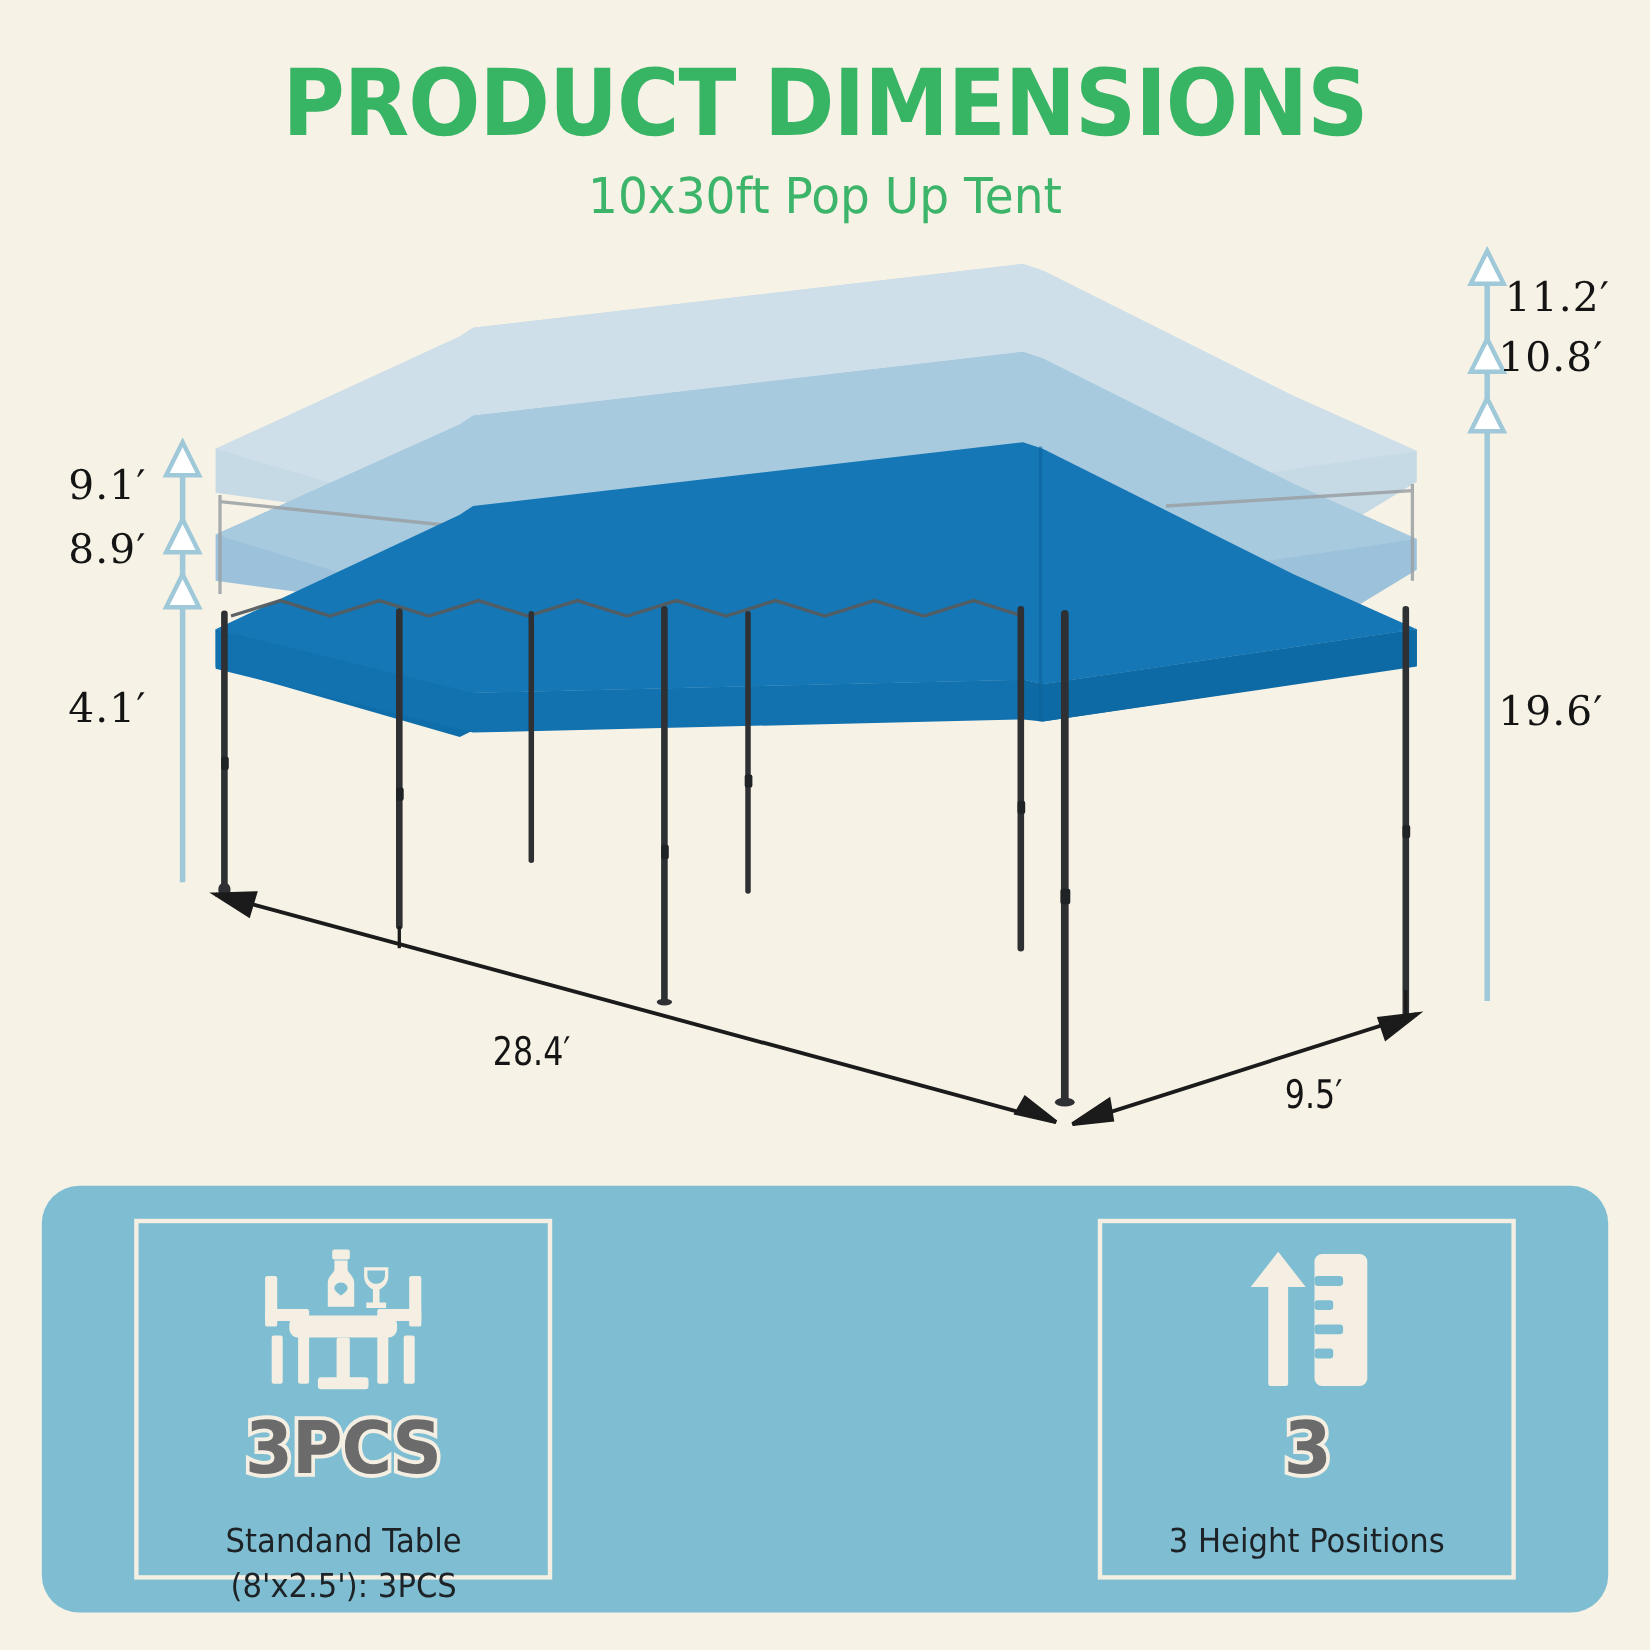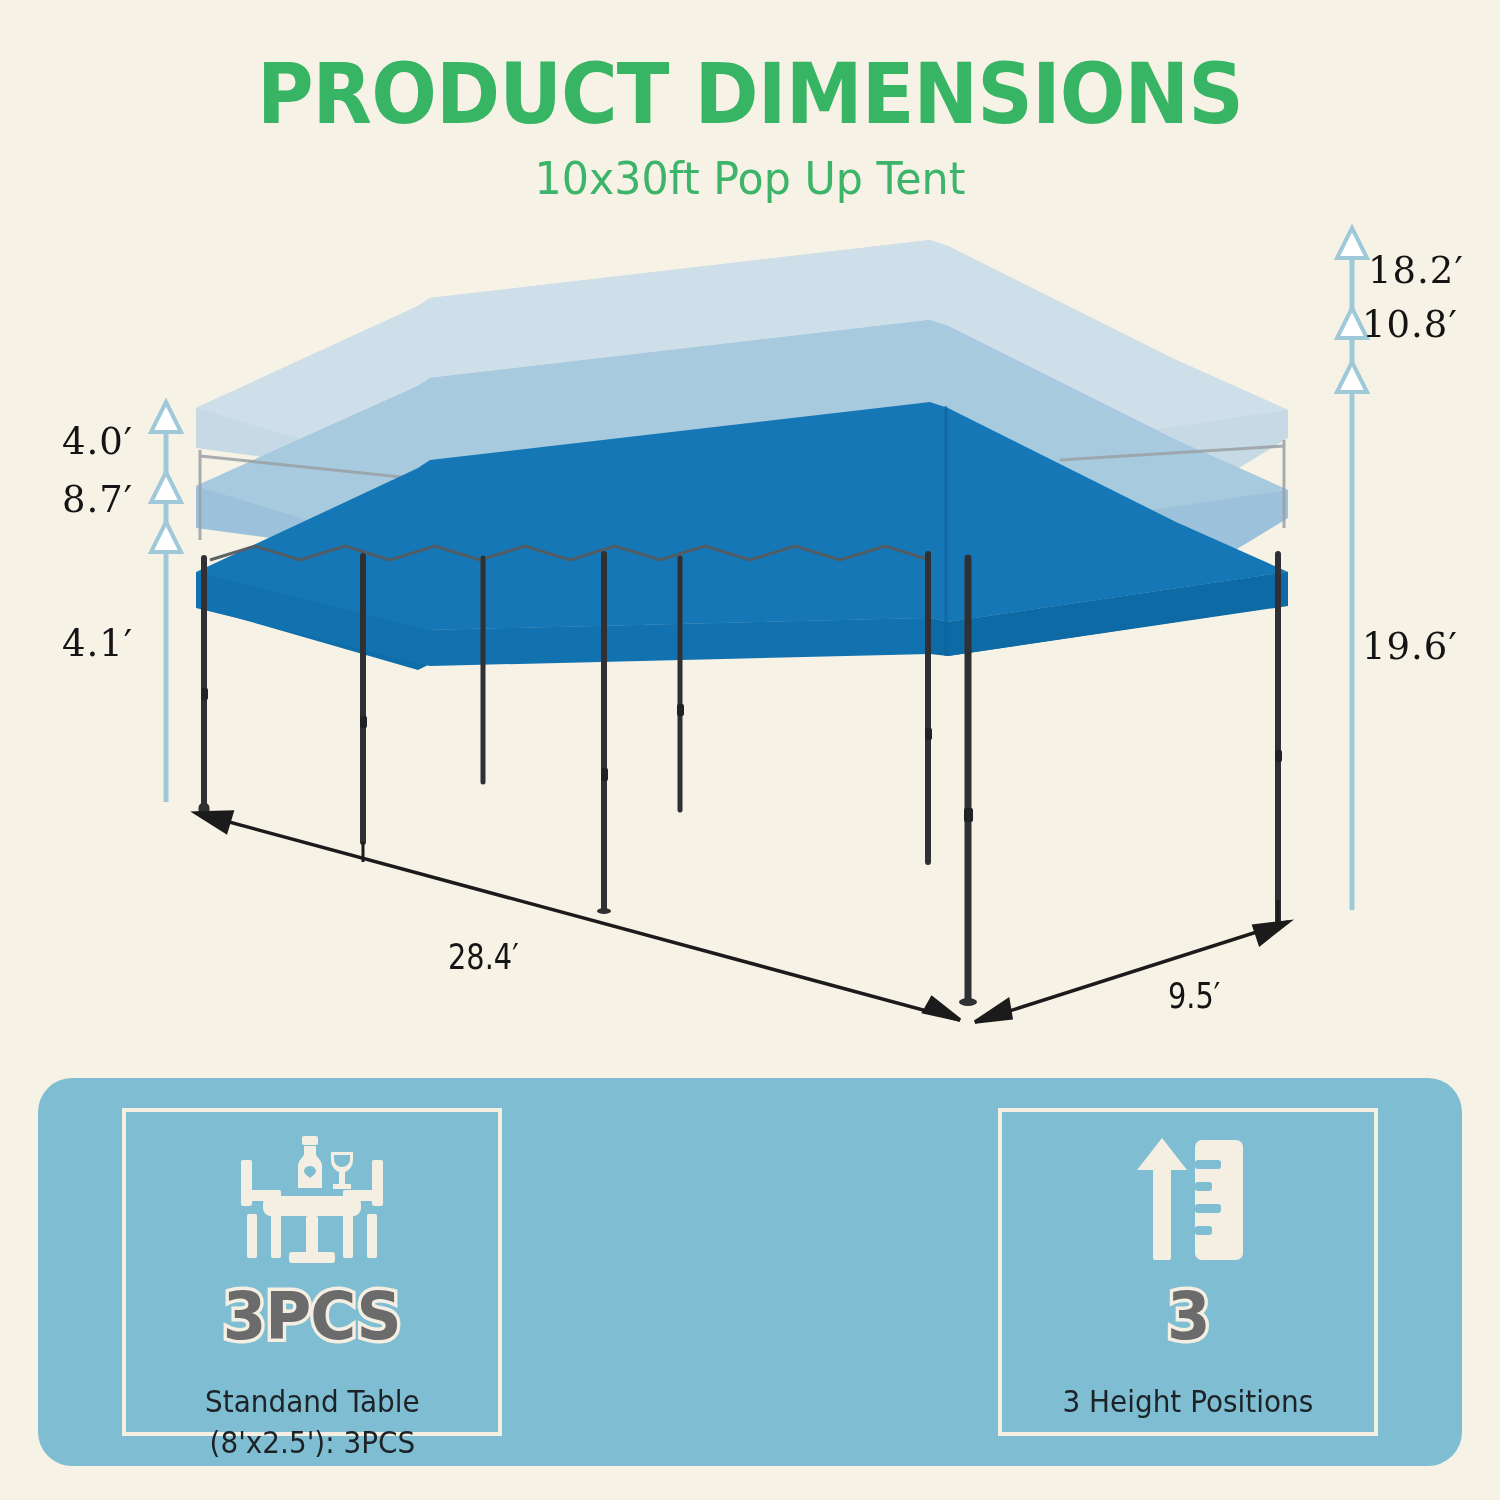--- a/index.html
+++ b/index.html
@@ -247,24 +247,24 @@
         <polygon points="1288,712 1254,716 1260,734"></polygon>
       </g>
 
       <g stroke="#1B1B1B" stroke-width="3" fill="none">
         <line x1="363" y1="632" x2="363" y2="652"></line>
         <line x1="1278" y1="690" x2="1278" y2="712"></line>
       </g>
     </svg>
   </div>
 
-  <div class="dim-label" id="lbl-79">4.0′</div>
-  <div class="dim-label" id="lbl-75">8.7′</div>
+  <div class="dim-label" id="lbl-79">9.1′</div>
+  <div class="dim-label" id="lbl-75">8.9′</div>
   <div class="dim-label" id="lbl-72">4.1′</div>
-  <div class="dim-label" id="lbl-112">18.2′</div>
+  <div class="dim-label" id="lbl-112">11.2′</div>
   <div class="dim-label" id="lbl-108">10.8′</div>
   <div class="dim-label" id="lbl-105">19.6′</div>
   <div class="dim-label slab" id="lbl-284">28.4′</div>
   <div class="dim-label slab" id="lbl-95">9.5′</div>
 
   <div id="feature-panel">
 
     <div class="feature-card" id="feature-card-1">
       <div class="feature-icon">
         <svg width="178" height="134" viewBox="0 0 178 134" xmlns="http://www.w3.org/2000/svg" fill="#F4EFE2">

